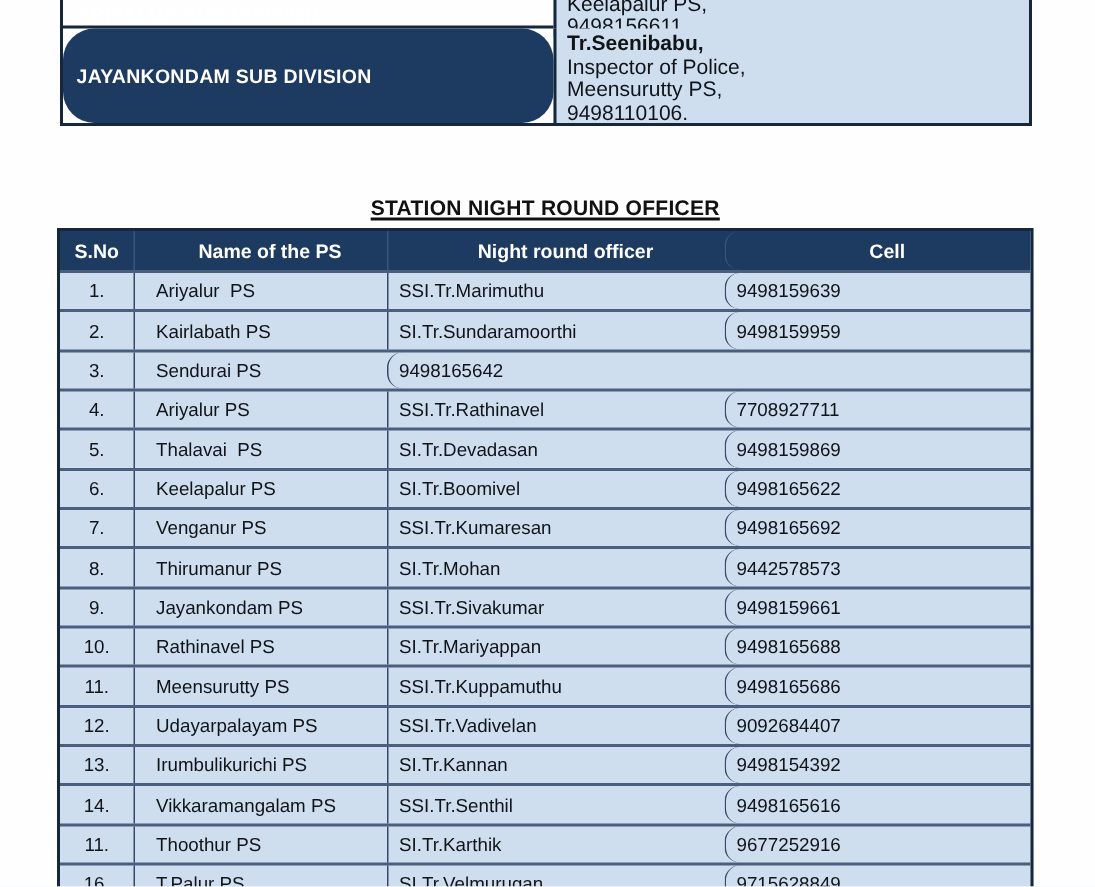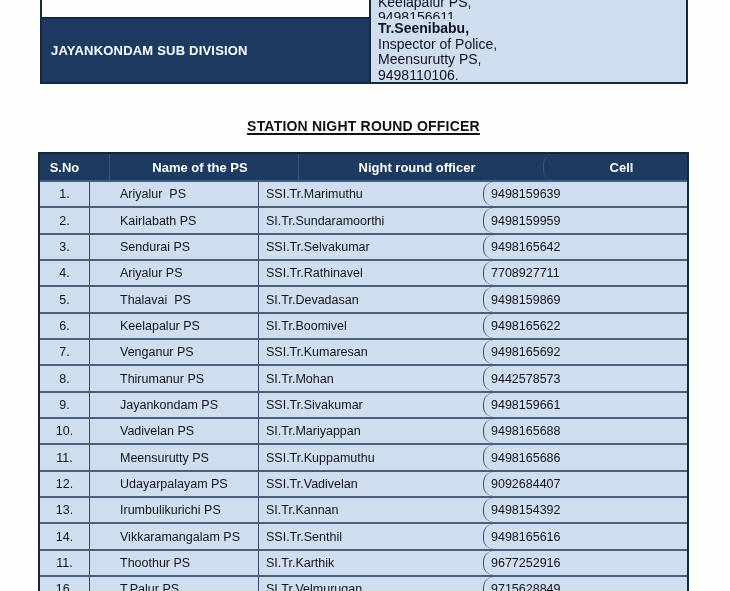--- a/index.html
+++ b/index.html
@@ -21,27 +21,27 @@
   .sub-left { width:327px; flex:none; background:#1d3a60; position:relative; }
   .sub-right {
     flex:1; background:#cfdeef; border-left:2px solid #16263c;
     padding:2px 4px 0 7px; font-size:14px; line-height:15px; color:#101418;
   }
   .sub-row-b .sub-right { line-height:15.5px; }
   .division-label {
     color:#ffffff; font-weight:bold; font-size:13px; letter-spacing:.2px; white-space:nowrap;
   }
   .clip-top { position:absolute; top:-7px; left:9px; }
-  .centered-v { display:flex; align-items:center; }
+  .centered-v { display:flex; align-items:center;border-radius:21px; }
   .centered-v .division-label { padding-left:9px; }
   .officer-name { font-weight:bold; }
 
   
   .doc-title {
-    position:absolute; left:38px; top:118px; width:651px;
+    position:absolute; left:38px; top:130px; width:651px;
     text-align:center; font-weight:bold; font-size:14px; color:#111;
     text-decoration:underline; text-decoration-thickness:2px; text-underline-offset:2px;
     letter-spacing:.2px;
   }
 
   
   .main-table {
     position:absolute; left:38px; top:152px; width:651px;
     border:2px solid #16263c; background:#cfdeef;
   }
@@ -49,25 +49,25 @@
     display:flex; height:26px; background:#1d3a60; color:#ffffff;
     font-weight:bold; font-size:13px;
   }
   .hrow > div { display:flex; align-items:center; justify-content:center; }
   .brow {
     display:flex; height:26.35px; border-top:2px solid #4a5e7e;
     font-size:12.5px; color:#101418;
   }
   .brow:first-of-type { border-top:none; }
   .c1 { width:49px; flex:none; display:flex; align-items:center; justify-content:center; }
-  .c2 { width:169px; flex:none; display:flex; align-items:center; padding-left:30px; white-space:pre; }
+  .c2 { width:169px; flex:none; display:flex; align-items:center; padding-left:14px; white-space:pre; }
   .c3 { width:225px; flex:none; display:flex; align-items:center; padding-left:7px; }
   .c4 { flex:1; display:flex; align-items:center; padding-left:7px;border-radius:10px; }
   .c2, .c3, .c4 { border-left:1.5px solid #35496b; }
-  .hrow .c2, .hrow .c3, .hrow .c4 { border-left:1.5px solid #3a547e; padding-left:12px; justify-content:center; white-space:normal;margin-left:20px; }
+  .hrow .c2, .hrow .c3, .hrow .c4 { border-left:1.5px solid #3a547e; padding-left:12px; justify-content:center; white-space:normal; }
 </style>
 </head>
 <body>
 
 <div class="page">
 
   <div class="sub-table">
     <div class="sub-row sub-row-a">
       <div class="sub-left">
         <span class="division-label clip-top">ARIYALUR SUB DIVISION</span>
@@ -108,21 +108,20 @@
     </div>
     <div class="brow">
       <div class="c1">2.</div>
       <div class="c2">Kairlabath PS</div>
       <div class="c3">SI.Tr.Sundaramoorthi</div>
       <div class="c4">9498159959</div>
     </div>
     <div class="brow">
       <div class="c1">3.</div>
       <div class="c2">Sendurai PS</div>
-      <div class="c3">SSI.Tr.Selvakumar</div>
       <div class="c4">9498165642</div>
     </div>
     <div class="brow">
       <div class="c1">4.</div>
       <div class="c2">Ariyalur PS</div>
       <div class="c3">SSI.Tr.Rathinavel</div>
       <div class="c4">7708927711</div>
     </div>
     <div class="brow">
       <div class="c1">5.</div>
@@ -149,21 +148,21 @@
       <div class="c4">9442578573</div>
     </div>
     <div class="brow">
       <div class="c1">9.</div>
       <div class="c2">Jayankondam PS</div>
       <div class="c3">SSI.Tr.Sivakumar</div>
       <div class="c4">9498159661</div>
     </div>
     <div class="brow">
       <div class="c1">10.</div>
-      <div class="c2">Vadivelan PS</div>
+      <div class="c2">Rathinavel PS</div>
       <div class="c3">SI.Tr.Mariyappan</div>
       <div class="c4">9498165688</div>
     </div>
     <div class="brow">
       <div class="c1">11.</div>
       <div class="c2">Meensurutty PS</div>
       <div class="c3">SSI.Tr.Kuppamuthu</div>
       <div class="c4">9498165686</div>
     </div>
     <div class="brow">

